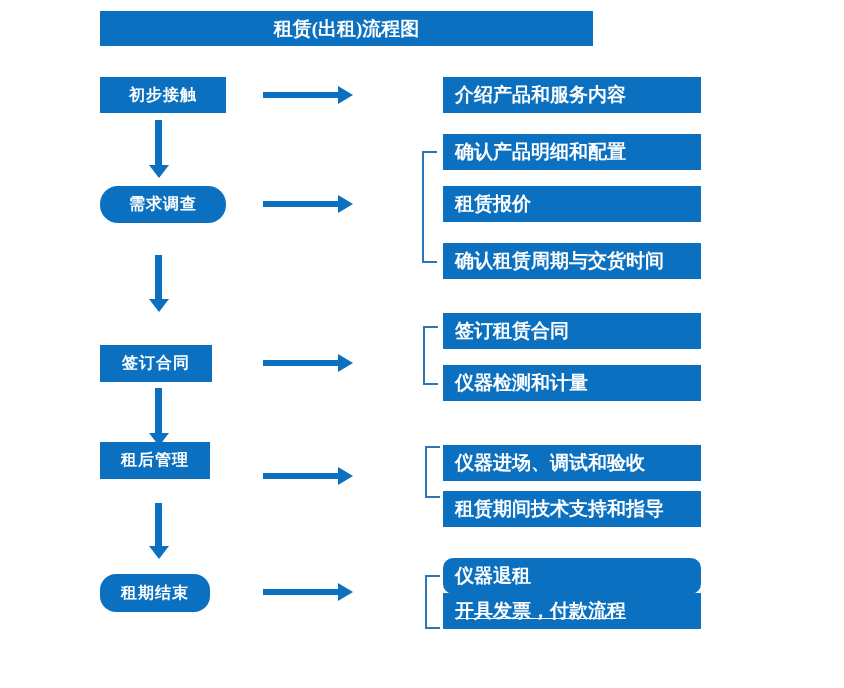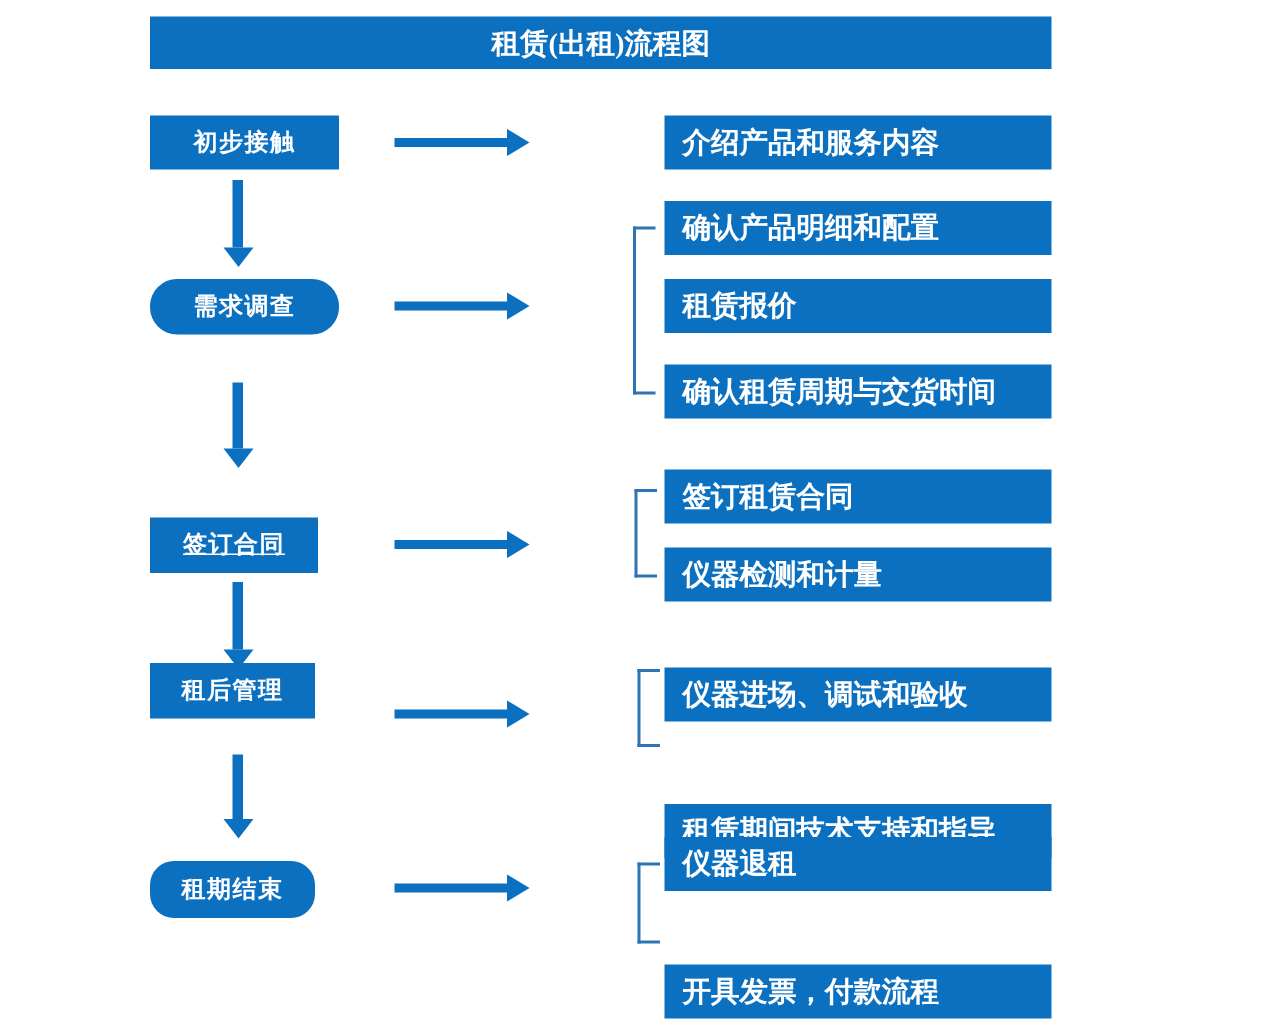--- a/index.html
+++ b/index.html
@@ -14,54 +14,54 @@
   .canvas {
     position: relative;
     width: 844px;
     height: 688px;
     background: var(--bg);
     overflow: hidden;
   }
   .title-bar {
     position: absolute;
     left: 100px; top: 11px;
-    width: 601px; height: 35px;
+    width: 493px; height: 35px;
     background: var(--blue);
     color: var(--text);
     display: flex; align-items: center; justify-content: center;
     font-size: 19px; font-weight: bold;
   }
   .box {
     position: absolute;
     background: var(--blue);
     color: var(--text);
     font-weight: bold;
     display: flex; align-items: center;
   }
   .step { justify-content: center; font-size: 16px; letter-spacing: 1px; }
   .s1 { left: 100px; top: 77px;  width: 126px; height: 36px; }
   .s2 { left: 100px; top: 186px; width: 126px; height: 37px; border-radius: 18px; }
-  .s3 { left: 100px; top: 345px; width: 112px; height: 37px; text-decoration: underline; }
+  .s3 { left: 100px; top: 345px; width: 112px; height: 37px; }
   .s4 { left: 100px; top: 442px; width: 110px; height: 37px; text-align: center; }
   .s5 { left: 100px; top: 574px; width: 110px; height: 38px; border-radius: 16px; }
   .detail {
     left: 443px; width: 258px; height: 36px;
     padding-left: 12px; font-size: 19px;
     justify-content: flex-start;
   }
   .d1  { top: 77px;  }
   .d2  { top: 134px; }
   .d3  { top: 186px; }
   .d4  { top: 243px; }
   .d5  { top: 313px; }
   .d6  { top: 365px; }
   .d7  { top: 445px; }
-  .d8  { top: 491px; margin-top: 45px; }
-  .d9  { top: 558px; }
-  .d10 { top: 643px; }
+  .d8  { top: 491px; }
+  .d9  { top: 558px; border-radius: 10px; }
+  .d10 { top: 593px; text-decoration: underline; }
 
   
   .varrow {
     position: absolute;
     left: 155px; width: 7px;
     background: var(--blue);
   }
   .varrow::after {
     content: "";
     position: absolute;

